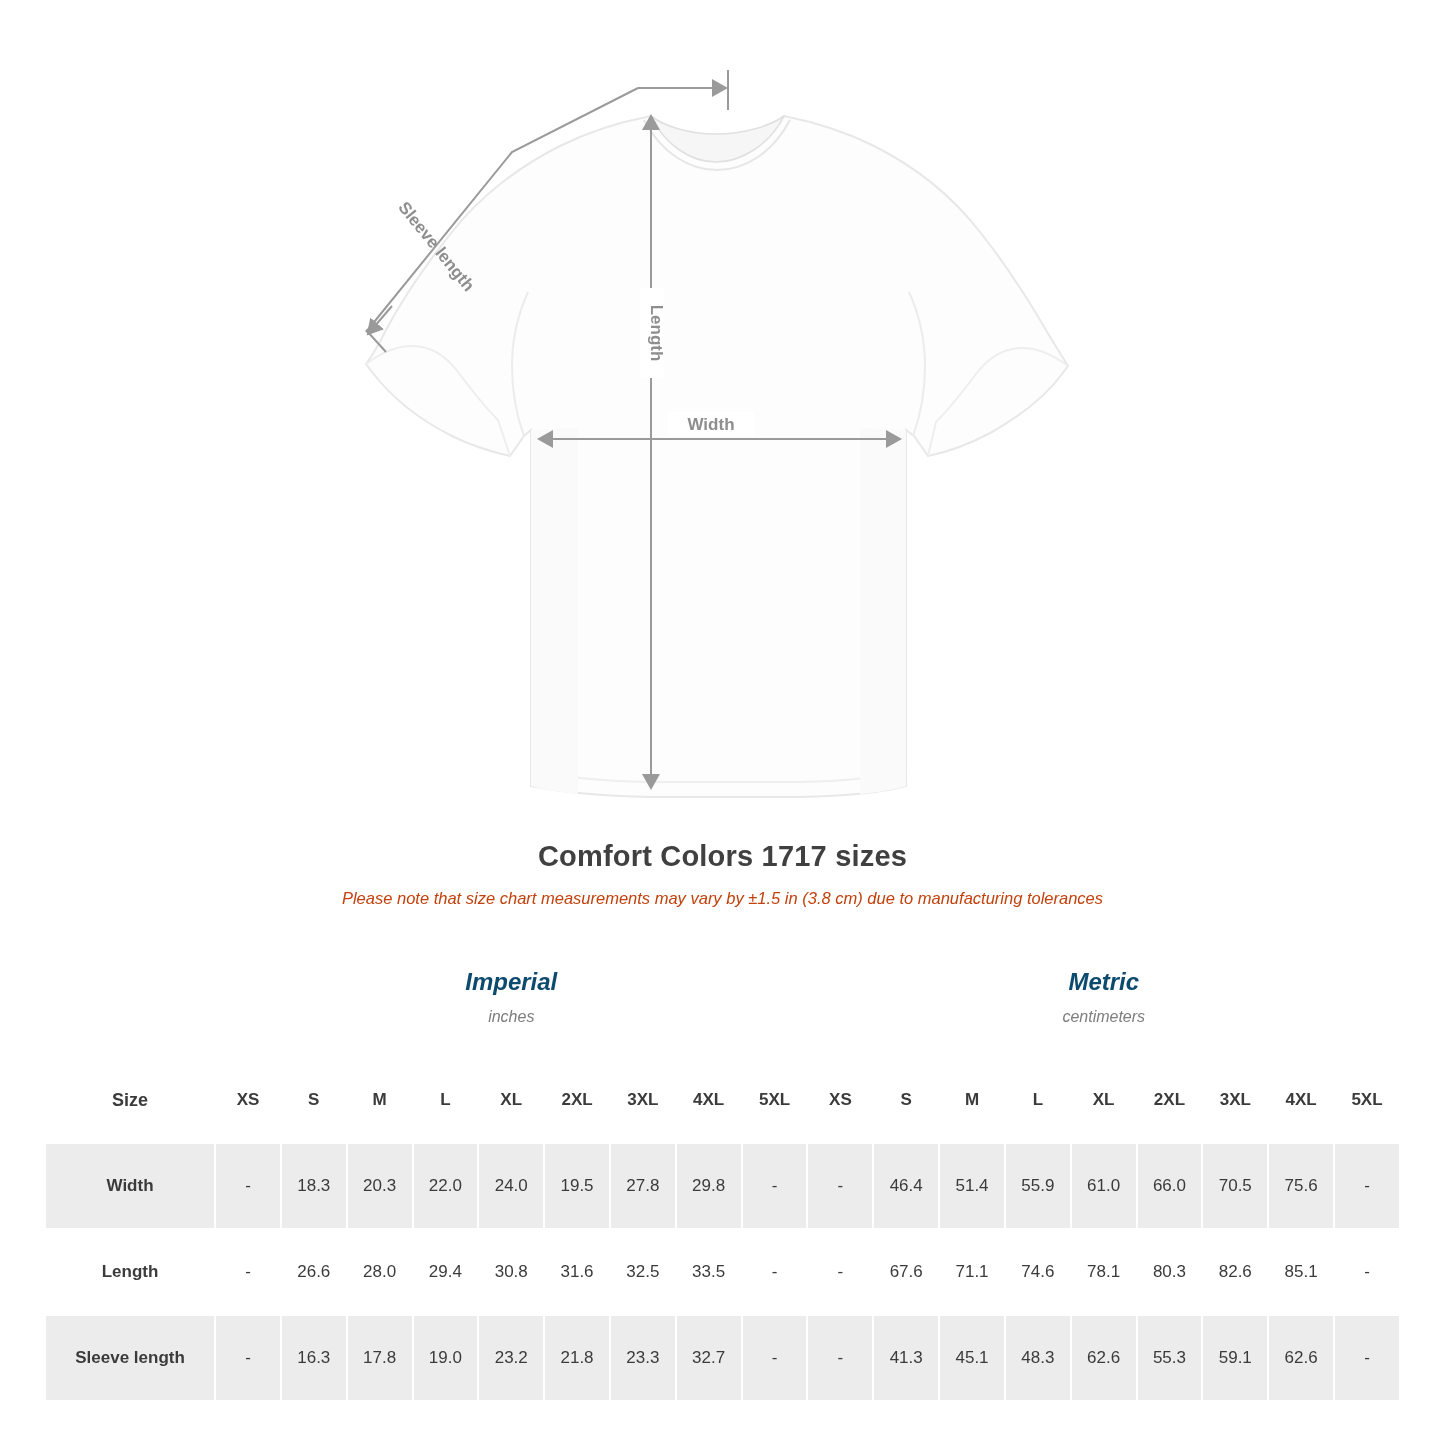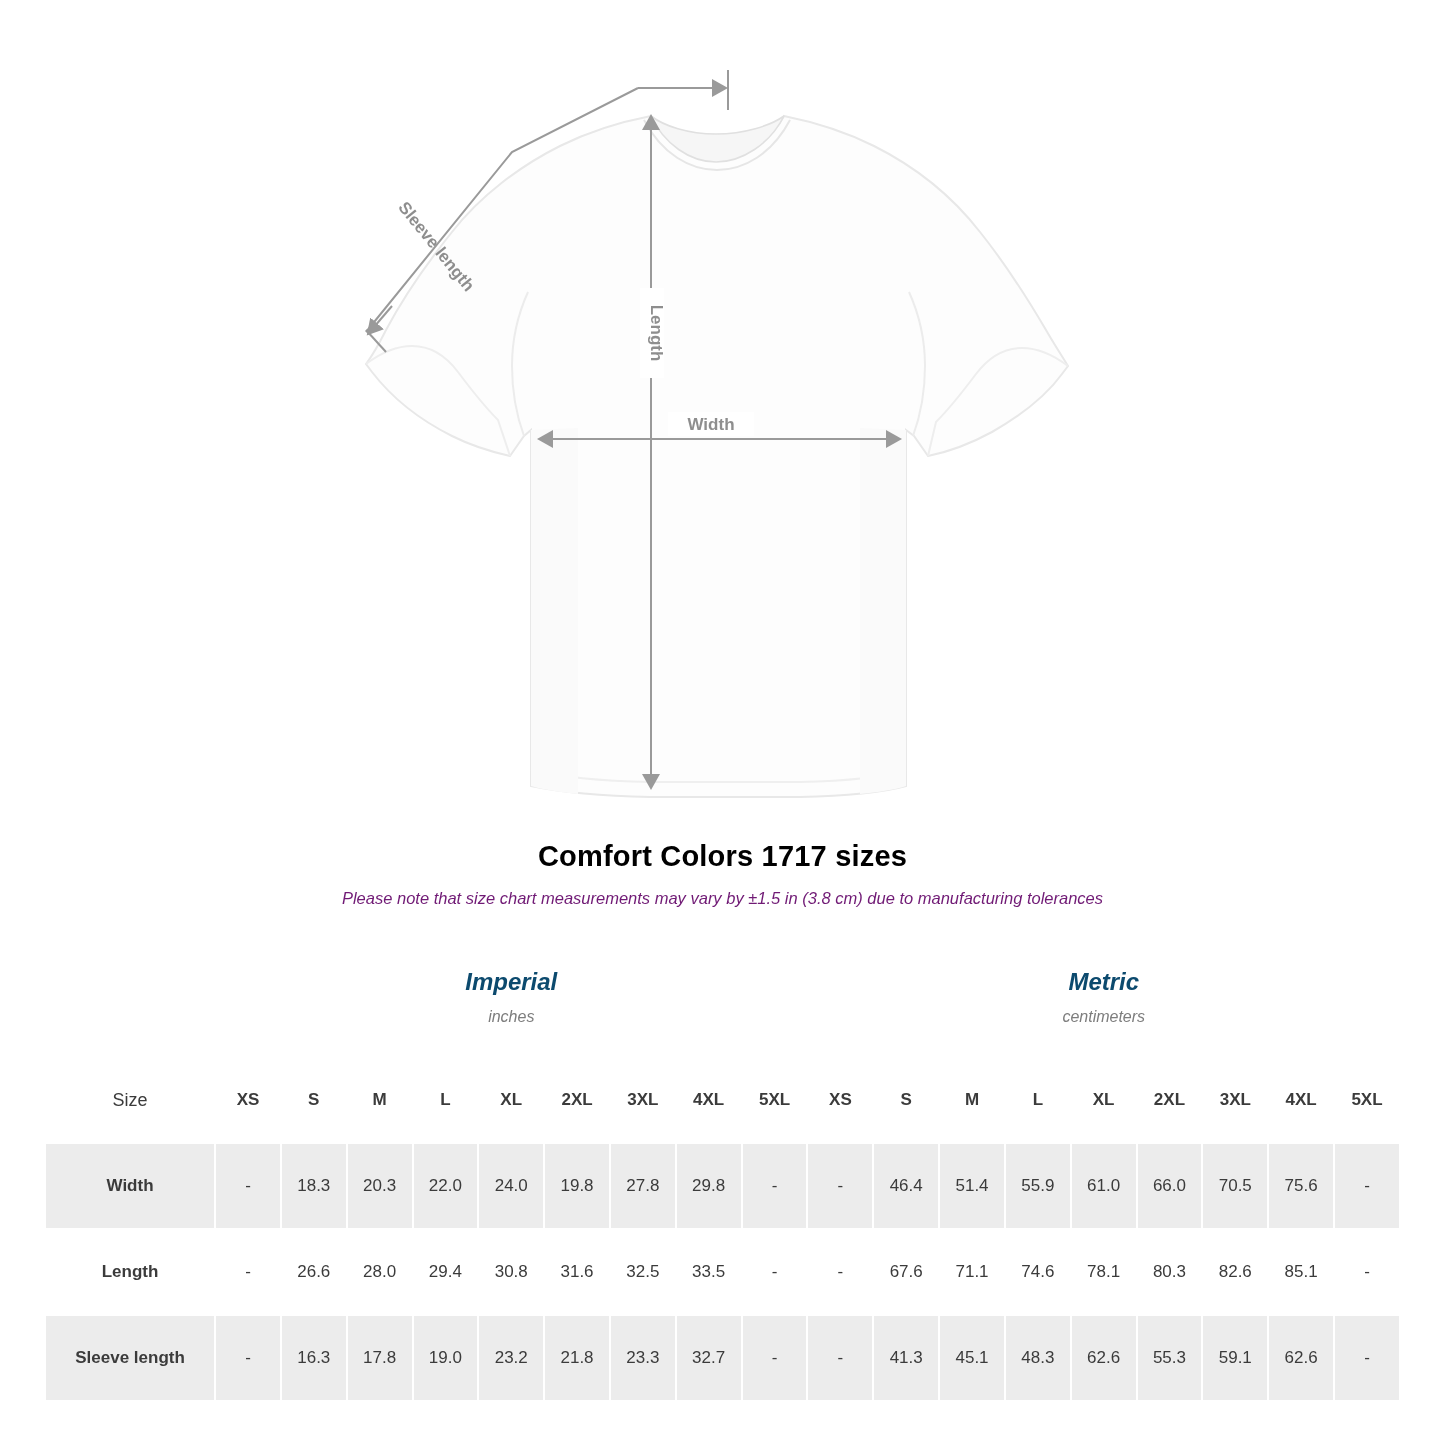--- a/index.html
+++ b/index.html
@@ -34,27 +34,27 @@
   }
 
   
   .title-block {
     text-align: center;
     margin-top: 10px;
   }
   .chart-title {
     font-size: 29px;
     font-weight: bold;
-    color: #000000;
+    color: #404040;
     letter-spacing: 0.2px;
   }
   .chart-note {
     font-size: 16.5px;
     font-style: italic;
-    color: #701a75;
+    color: #c2410c;
     margin-top: 16px;
   }
 
   
   .table-wrap {
     margin: 28px 44px 0 44px;
   }
   table.size-chart {
     border-collapse: collapse;
     width: 1357px;
@@ -91,21 +91,21 @@
 
   
   .size-head td {
     height: 82px;
     font-weight: bold;
     font-size: 18px;
     color: #3a3a3a;
     background: #ffffff;
   }
   .size-head td.rowlabel {
-    font-weight: normal;
+    font-weight: bold;
     font-size: 18px;
   }
 
   
   tr.data-row td {
     height: 82px;
   }
   tr.shade td {
     background: #ececec;
   }
@@ -276,21 +276,21 @@
           <td>5XL</td>
         </tr>
 
         <tr class="data-row shade">
           <td class="rowlabel">Width</td>
           <td class="val">-</td>
           <td class="val">18.3</td>
           <td class="val">20.3</td>
           <td class="val">22.0</td>
           <td class="val">24.0</td>
-          <td class="val">19.8</td>
+          <td class="val">19.5</td>
           <td class="val">27.8</td>
           <td class="val">29.8</td>
           <td class="val">-</td>
           <td class="val">-</td>
           <td class="val">46.4</td>
           <td class="val">51.4</td>
           <td class="val">55.9</td>
           <td class="val">61.0</td>
           <td class="val">66.0</td>
           <td class="val">70.5</td>

